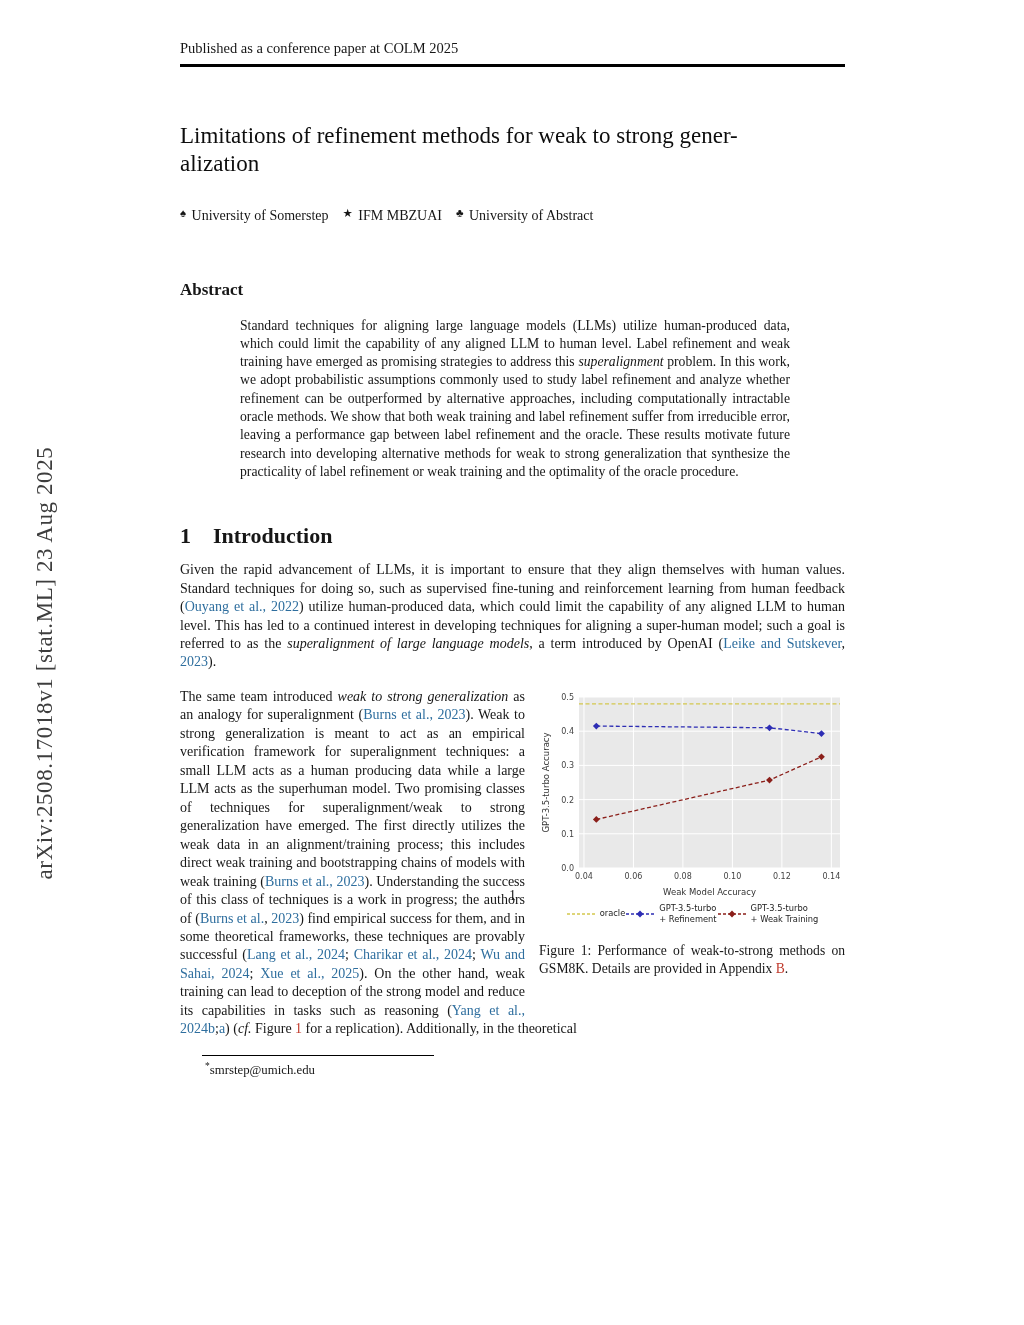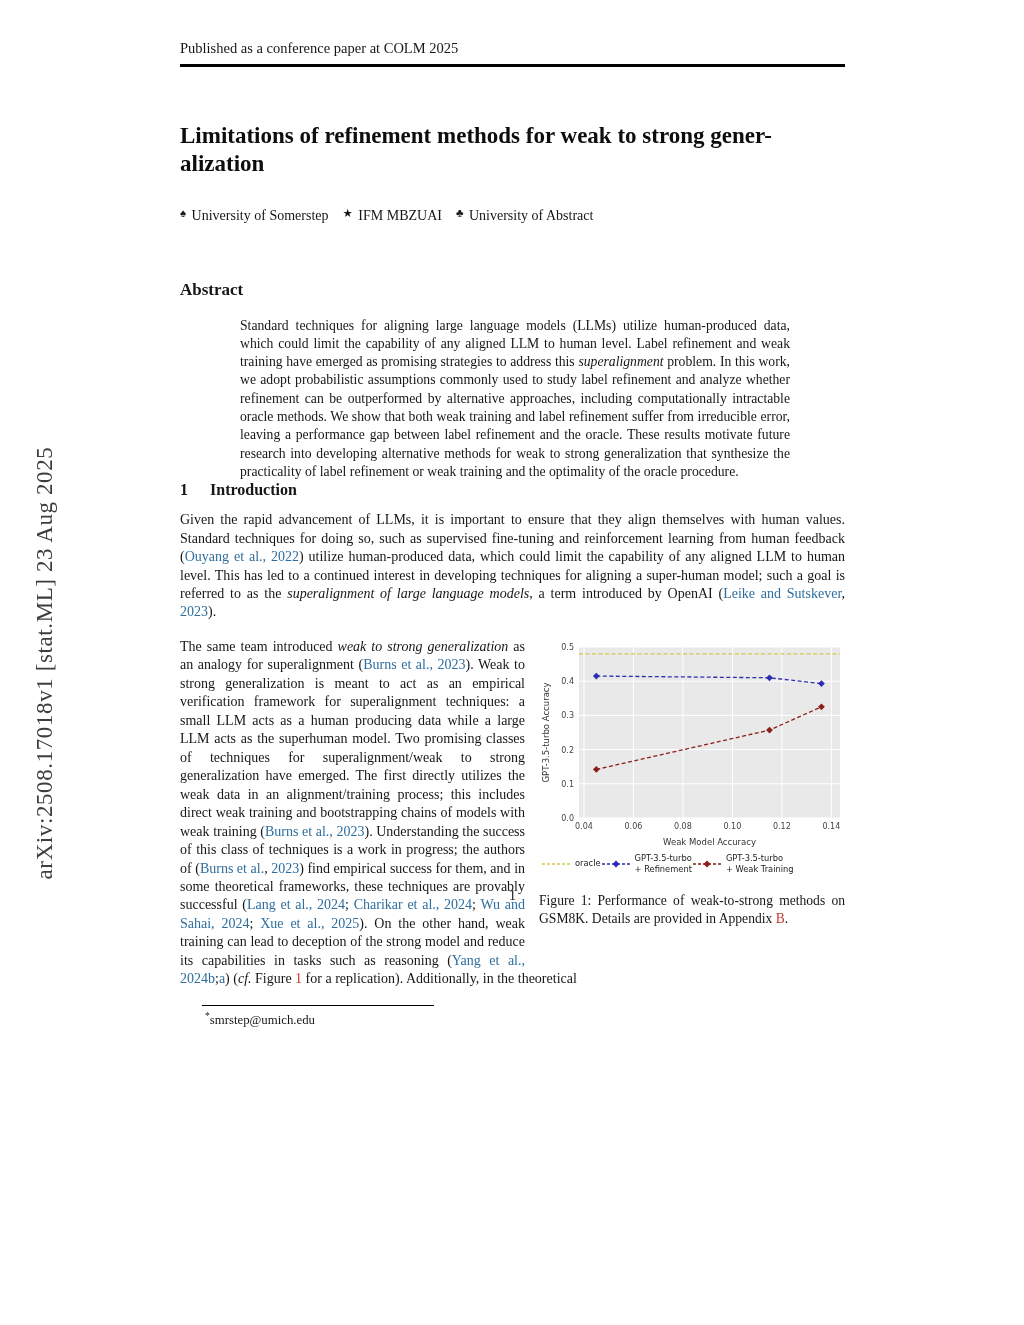--- a/index.html
+++ b/index.html
@@ -14,53 +14,53 @@
     position:absolute; left:-260px; top:650px; width:610px; height:26px;
     text-align:center; transform:rotate(-90deg);
     font-size:23px; color:#3d3d3d; letter-spacing:0.6px; white-space:nowrap;
   }
 
   .content { position:absolute; left:180px; top:0; width:665px; height:956px; }
 
   .header-note { padding-top:40px; font-size:14.5px; }
   .header-rule { margin-top:7px; height:3px; background:#000; }
 
-  .title { margin-top:55px; font-size:23px; font-weight:bold; line-height:1.23; color:#0d0d0d; }
+  .title { margin-top:55px; font-size:23px; font-weight:normal; line-height:1.23; color:#0d0d0d; }
 
   .authors { margin-top:27px; }
   .author-line { font-size:14.5px; font-weight:bold; line-height:1.5; }
   .author { margin-right:9px; }
   .author sup, .affil sup { font-size:10px; }
   .affil-line { margin-top:5px; font-size:14px; }
   .affil { margin-right:14px; }
   .affil .sym { font-size:11.5px; vertical-align:3px; margin-right:2px; }
 
   .abstract-heading { margin-top:56px; text-align:left; font-size:17px; font-weight:bold; }
   .abstract-body {
     margin:17px 55px 0 60px; font-size:13.7px; line-height:1.335;
     text-align:justify; hyphens:auto;
   }
 
-  .section-heading { font-size:16px; font-weight:bold; }
+  .section-heading { margin-top:42px; font-size:22px; font-weight:bold; }
   .section-heading .sec-num { margin-right:22px; }
 
   .body-par { margin-top:12px; font-size:14px; line-height:1.32; text-align:justify; hyphens:auto; }
   .wrap-block { margin-top:0; }
   .wrap-block .body-par { margin-top:16px; }
 
   .seg-i { font-style:italic; }
   .seg-cite { color:var(--cite); }
   .seg-ref { color:var(--ref); }
 
   .figure-float { float:right; width:306px; margin:4px 0 40px 14px; }
   #chart svg { display:block; }
   .tick { font-family:"DejaVu Sans",sans-serif; font-size:8px; fill:#444; }
   .axlabel { font-family:"DejaVu Sans",sans-serif; font-size:8.5px; fill:#333; }
   .chart-legend {
-    display:flex; justify-content:flex-start; align-items:center;
+    display:flex; justify-content:center; align-items:center;
     margin-top:5px; padding:0 2px;
     font-family:"DejaVu Sans",sans-serif; font-size:8.3px; color:#222; line-height:1.3;
   }
   .legend-item { display:flex; align-items:center; gap:4px; }
   .fig-caption { margin-top:18px; font-size:13.6px; line-height:1.31; text-align:justify; }
 
   .footnote-rule { clear:both; width:232px; height:1.5px; background:#000; margin:16px 0 0 22px; }
   .footnote { margin:5px 0 0 25px; font-size:12.8px; }
   .footnote sup { font-size:9.5px; }
 

